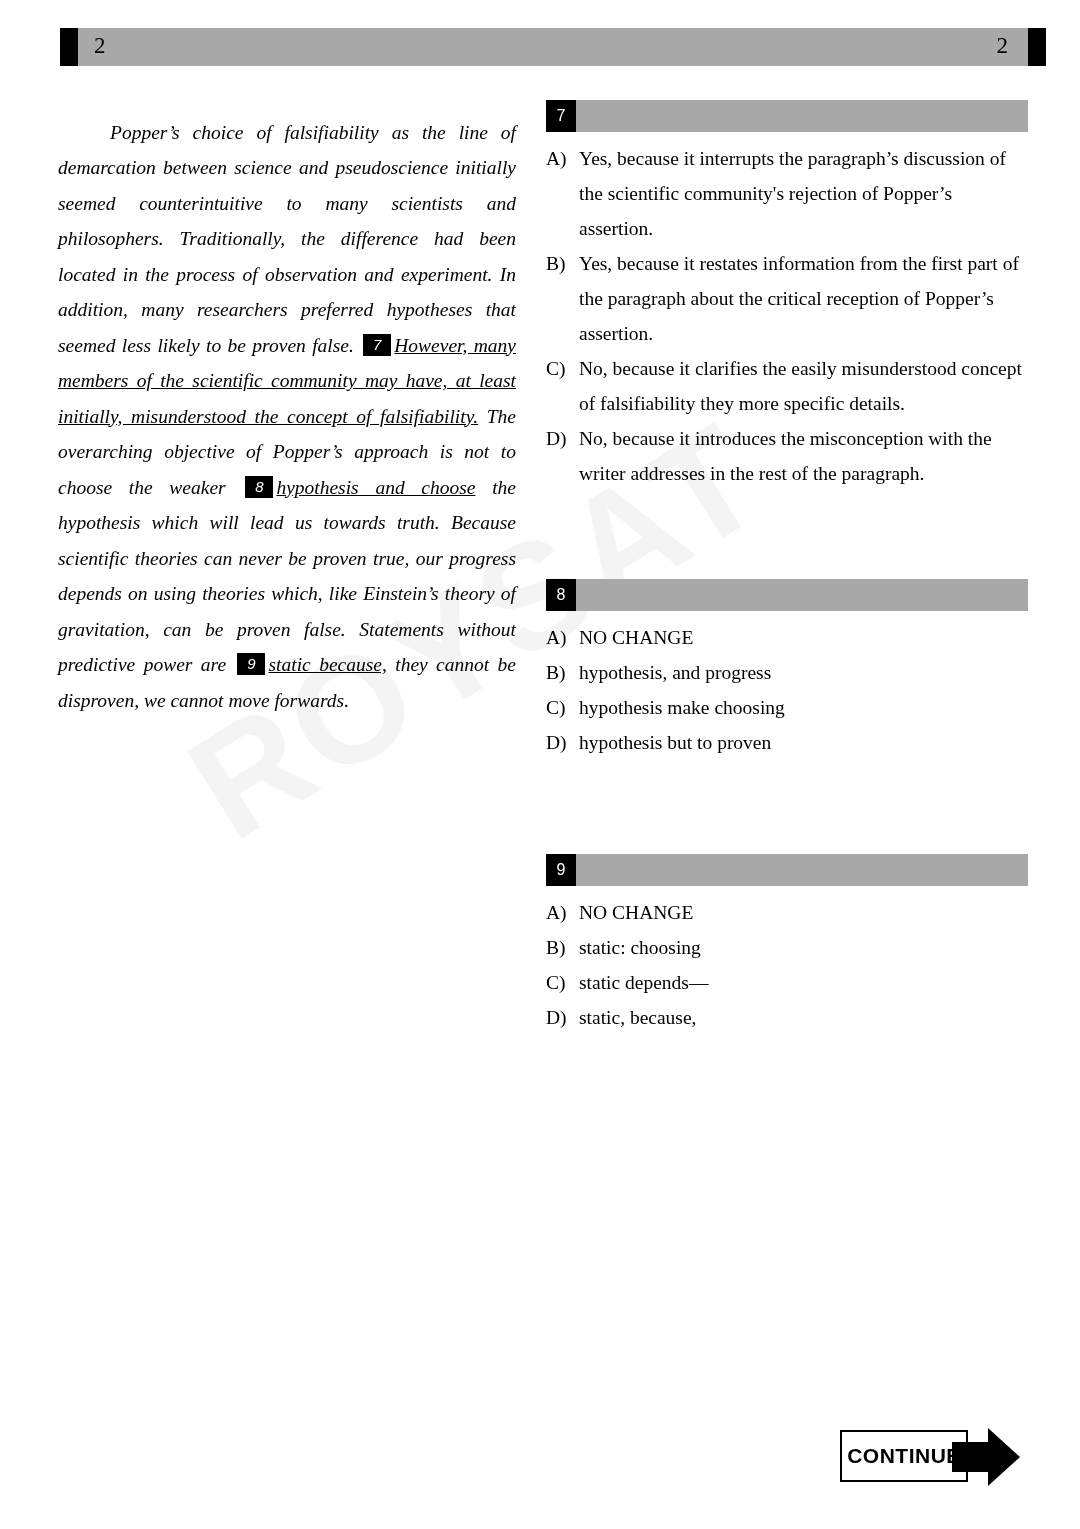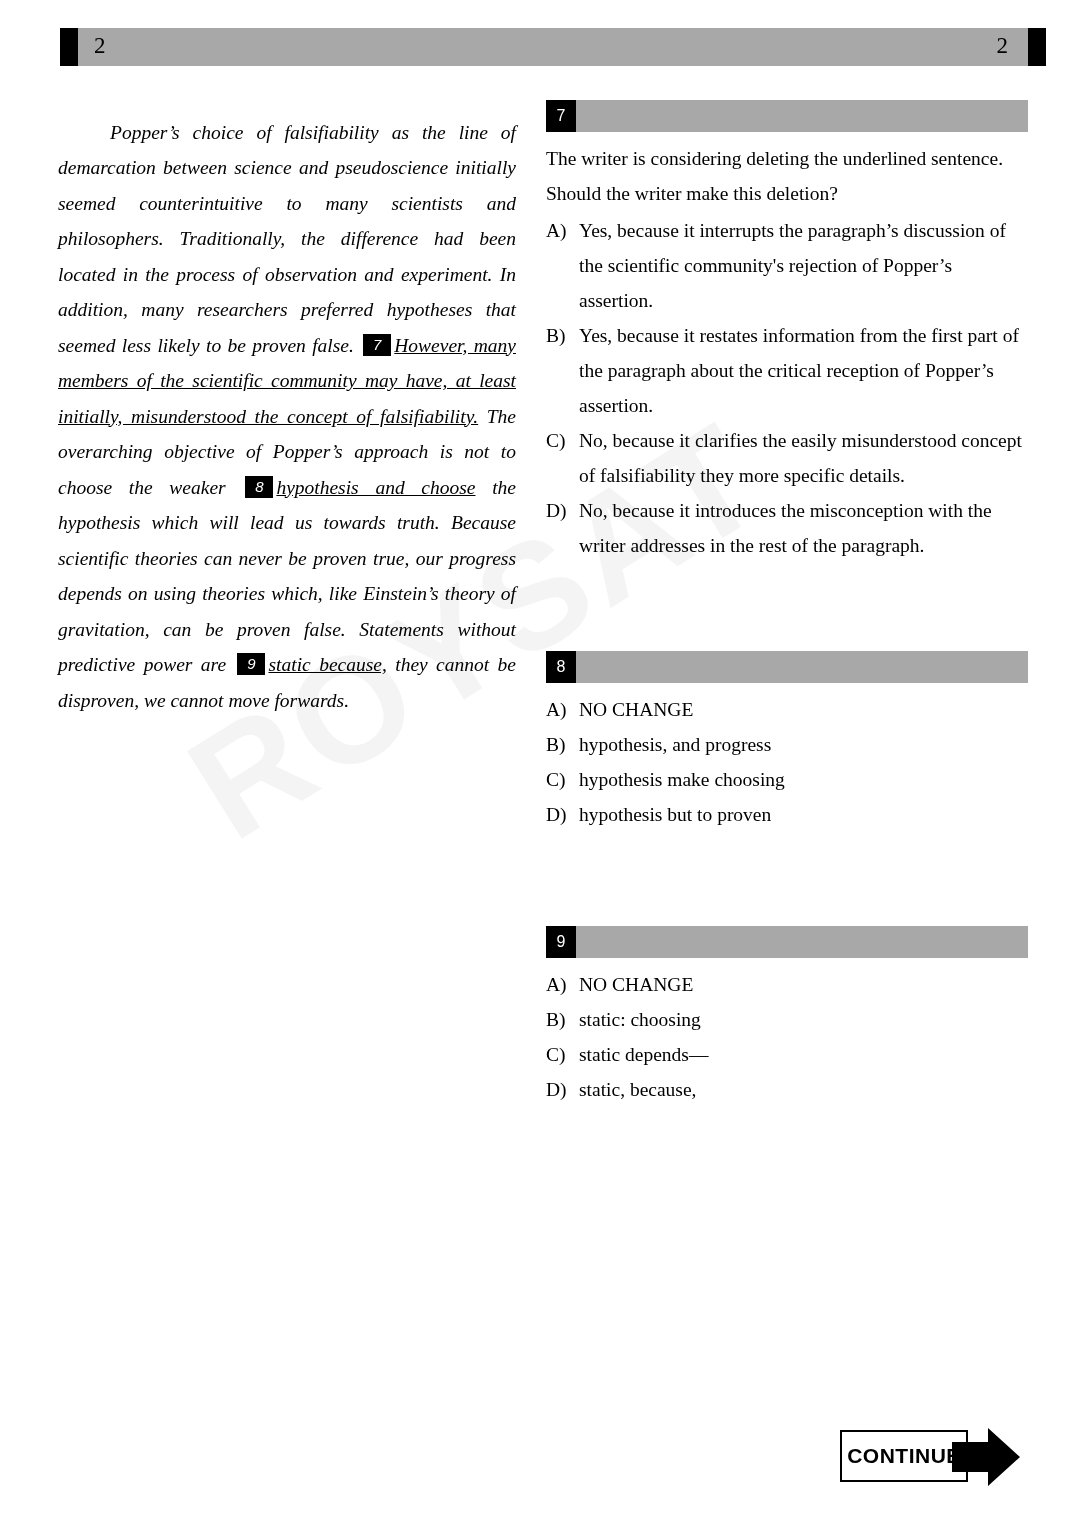--- a/index.html
+++ b/index.html
@@ -207,21 +207,20 @@
       <span>they cannot be disproven, we cannot move forwards.</span>
     </p>
   </div>
 
   <div class="col-right">
 
     <div class="qblock">
       <div class="qbar">
         <div class="tag">7</div>
       </div>
-      <div class="qstem">The writer is considering deleting the underlined sentence. Should the writer make this deletion?</div>
       <div class="choice">
         <span class="letter">A)</span>
         <span class="text">Yes, because it interrupts the paragraph’s discussion of the scientific community's rejection of Popper’s assertion.</span>
       </div>
       <div class="choice">
         <span class="letter">B)</span>
         <span class="text">Yes, because it restates information from the first part of the paragraph about the critical reception of Popper’s assertion.</span>
       </div>
       <div class="choice">
         <span class="letter">C)</span>

